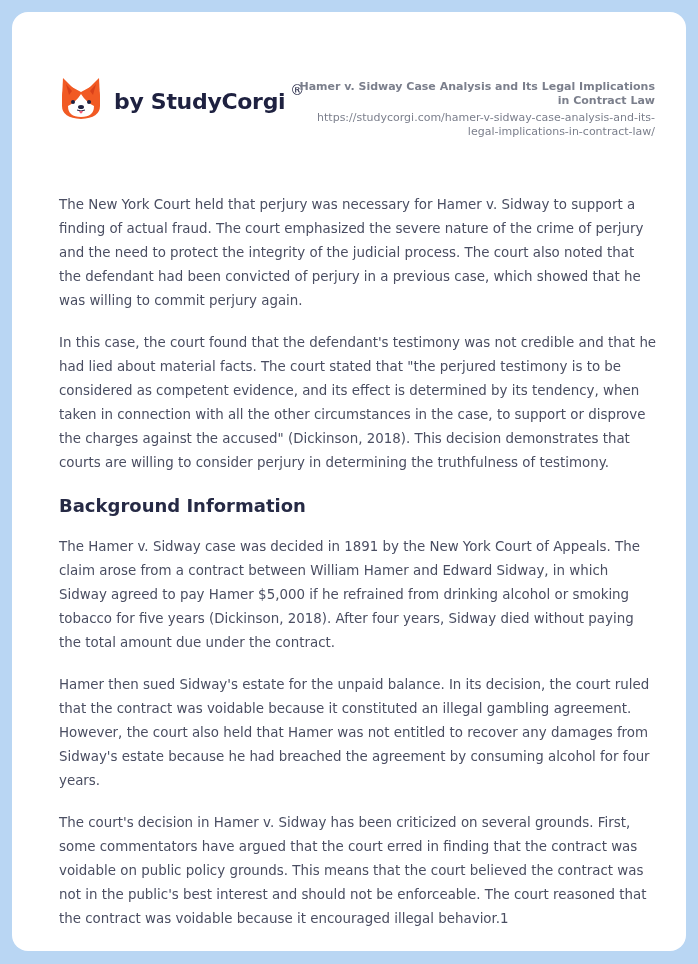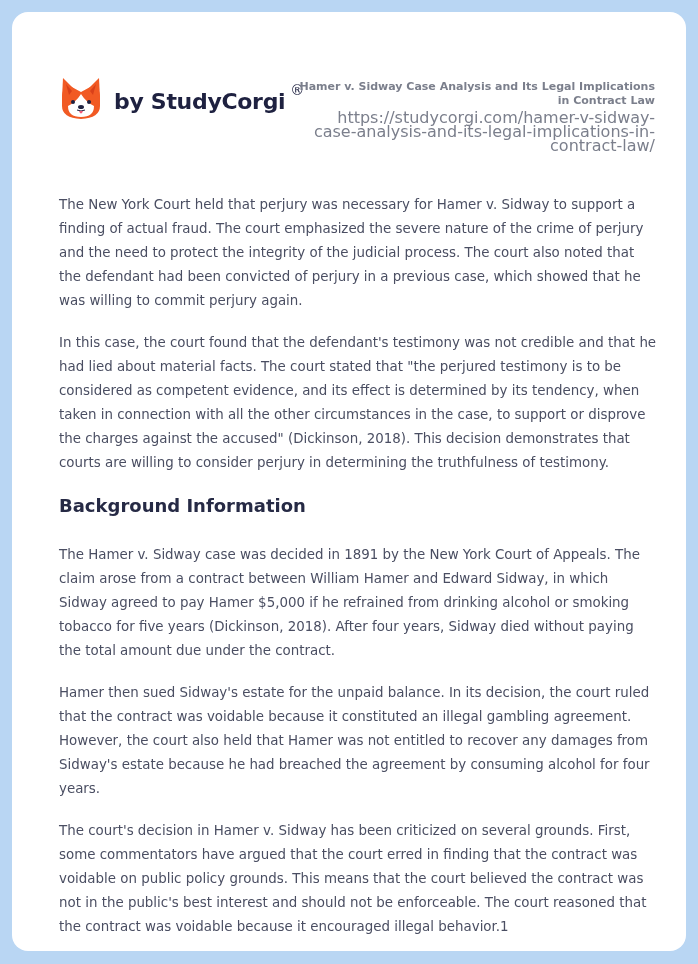--- a/index.html
+++ b/index.html
@@ -51,36 +51,36 @@
     .meta-title {
       font-family: "DejaVu Sans", sans-serif;
       font-weight: bold;
       font-size: 11px;
       line-height: 14px;
       color: #7b7f8c;
     }
     .meta-url {
       margin-top: 3px;
       font-family: "DejaVu Sans", sans-serif;
-      font-size: 16px;
+      font-size: 11px;
       line-height: 14px;
       color: #7b7f8c;
     }
     .content {
       position: absolute;
       left: 47px; top: 165px;
       width: 600px;
       color: #4a4e62;
       font-family: "DejaVu Sans", sans-serif;
       font-size: 13.4px;
       line-height: 24px;
     }
     .content p { margin: 16px 0 18px 0; }
     .content h2 {
-      margin: 2px 0 24px 0;
+      margin: 2px 0 16px 0;
       font-family: "DejaVu Sans", sans-serif;
       font-weight: bold;
       font-size: 18px;
       line-height: 26px;
       color: #262a45;
     }
   </style>
 </head>
 <body>
 

